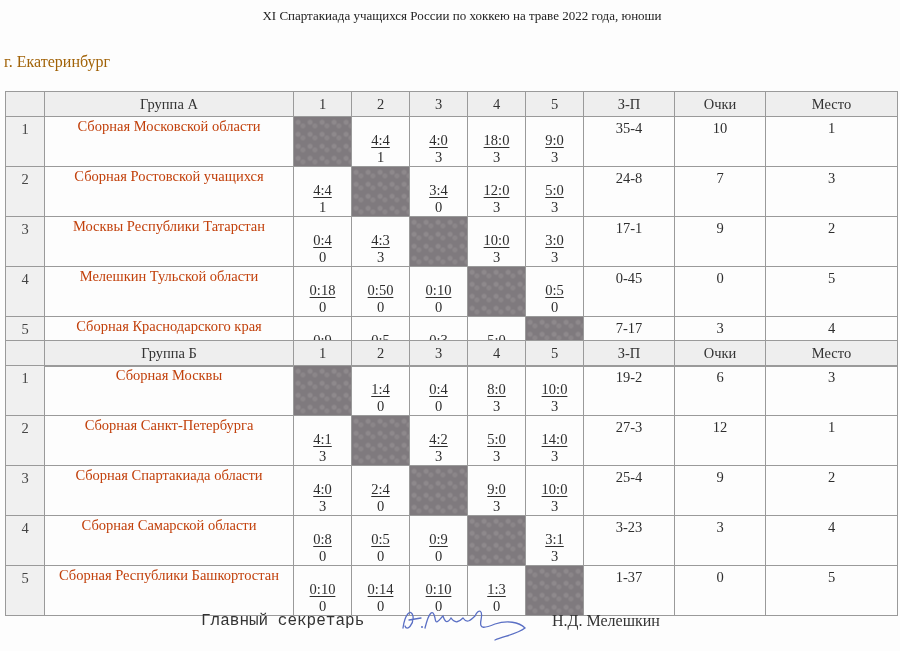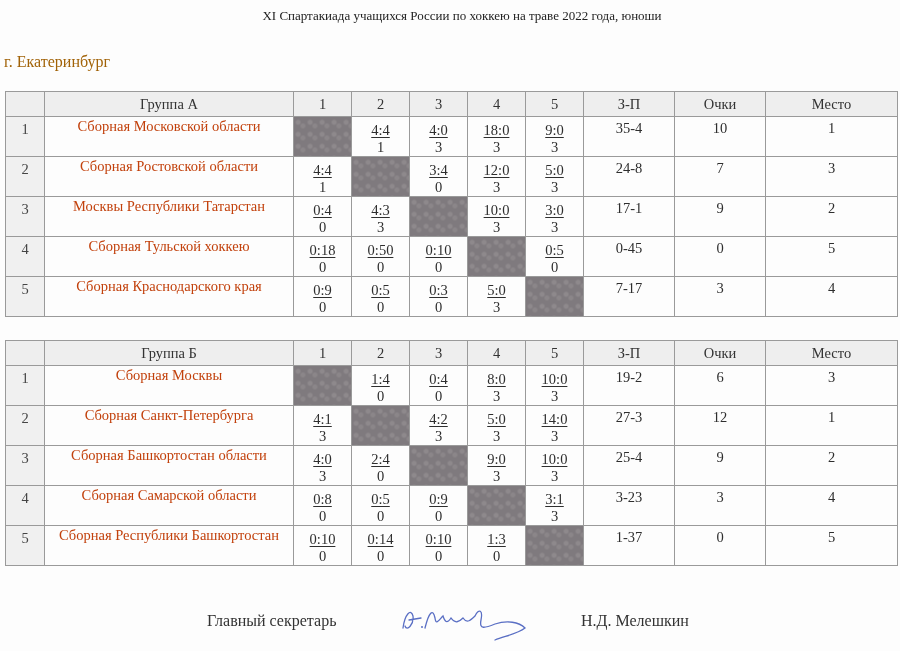--- a/index.html
+++ b/index.html
@@ -31,33 +31,33 @@
     background: #eeeeee; height: 24px; line-height: 24px; color: #333;
   }
   table.grp td.num { background: #f0f0f0; padding-top: 4px; color: #444; }
   table.grp td.name { line-height: 18px; color: #c2410c; }
   table.grp td.diag {
     background: #7f7a7e;
     background-image: radial-gradient(circle at 30% 40%, #8e898c 0 2px, transparent 3px),
                       radial-gradient(circle at 70% 70%, #8b8689 0 2px, transparent 3px);
     background-size: 12px 12px;
   }
-  table.grp td.match { padding-top: 5px; line-height: 17px; }
+  table.grp td.match { padding-top: 15px; line-height: 17px; }
   .score { display: inline-block; text-decoration: underline; text-underline-offset: 2px; }
   .pts { display: block; }
   table.grp td.stat { padding-top: 3px; }
   #tableA { top: 91px; }
   #tableB { top: 340px; }
   #tableA tbody tr { height: 39px; }
   #tableB tbody tr { height: 39px; }
   .footer {
     position: absolute; top: 612px; left: 0; width: 900px; font-size: 16px; color: #333;
   }
-  .footer .role { position: absolute; left: 207px; }
-  .footer .name { position: absolute; left: 581px; }
+  .footer .role { position: absolute; left: 201px; font-family: Liberation Mono, monospace; }
+  .footer .name { position: absolute; left: 552px; }
   .footer .sig { position: absolute; left: 395px; top: -12px; }
 </style>
 </head>
 <body>
 
 <div class="title">XI Спартакиада учащихся России по хоккею на траве 2022 года, юноши</div>
 <div class="city">г. Екатеринбург</div>
 
 <table class="grp" id="tableA">
   <colgroup>
@@ -94,21 +94,21 @@
         <td class="match"><span class="score">4:4</span><span class="pts">1</span></td>
         <td class="match"><span class="score">4:0</span><span class="pts">3</span></td>
         <td class="match"><span class="score">18:0</span><span class="pts">3</span></td>
         <td class="match"><span class="score">9:0</span><span class="pts">3</span></td>
         <td class="stat">35-4</td>
         <td class="stat">10</td>
         <td class="stat">1</td>
       </tr>
       <tr>
         <td class="num">2</td>
-        <td class="name">Сборная Ростовской области</td>
+        <td class="name">Сборная Ростовской учащихся</td>
         <td class="match"><span class="score">4:4</span><span class="pts">1</span></td>
         <td class="diag"></td>
         <td class="match"><span class="score">3:4</span><span class="pts">0</span></td>
         <td class="match"><span class="score">12:0</span><span class="pts">3</span></td>
         <td class="match"><span class="score">5:0</span><span class="pts">3</span></td>
         <td class="stat">24-8</td>
         <td class="stat">7</td>
         <td class="stat">3</td>
       </tr>
       <tr>
@@ -118,21 +118,21 @@
         <td class="match"><span class="score">4:3</span><span class="pts">3</span></td>
         <td class="diag"></td>
         <td class="match"><span class="score">10:0</span><span class="pts">3</span></td>
         <td class="match"><span class="score">3:0</span><span class="pts">3</span></td>
         <td class="stat">17-1</td>
         <td class="stat">9</td>
         <td class="stat">2</td>
       </tr>
       <tr>
         <td class="num">4</td>
-        <td class="name">Сборная Тульской хоккею</td>
+        <td class="name">Мелешкин Тульской области</td>
         <td class="match"><span class="score">0:18</span><span class="pts">0</span></td>
         <td class="match"><span class="score">0:50</span><span class="pts">0</span></td>
         <td class="match"><span class="score">0:10</span><span class="pts">0</span></td>
         <td class="diag"></td>
         <td class="match"><span class="score">0:5</span><span class="pts">0</span></td>
         <td class="stat">0-45</td>
         <td class="stat">0</td>
         <td class="stat">5</td>
       </tr>
       <tr>
@@ -197,21 +197,21 @@
         <td class="diag"></td>
         <td class="match"><span class="score">4:2</span><span class="pts">3</span></td>
         <td class="match"><span class="score">5:0</span><span class="pts">3</span></td>
         <td class="match"><span class="score">14:0</span><span class="pts">3</span></td>
         <td class="stat">27-3</td>
         <td class="stat">12</td>
         <td class="stat">1</td>
       </tr>
       <tr>
         <td class="num">3</td>
-        <td class="name">Сборная Башкортостан области</td>
+        <td class="name">Сборная Спартакиада области</td>
         <td class="match"><span class="score">4:0</span><span class="pts">3</span></td>
         <td class="match"><span class="score">2:4</span><span class="pts">0</span></td>
         <td class="diag"></td>
         <td class="match"><span class="score">9:0</span><span class="pts">3</span></td>
         <td class="match"><span class="score">10:0</span><span class="pts">3</span></td>
         <td class="stat">25-4</td>
         <td class="stat">9</td>
         <td class="stat">2</td>
       </tr>
       <tr>

